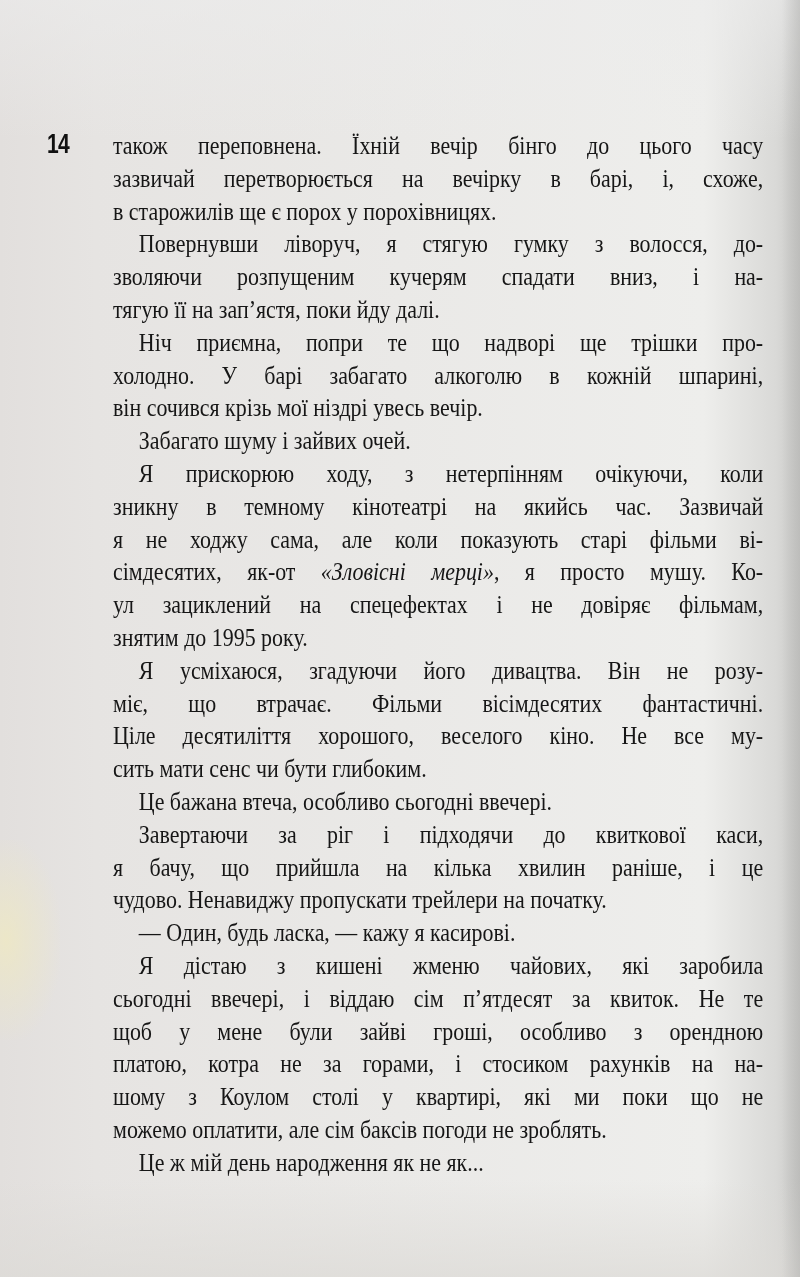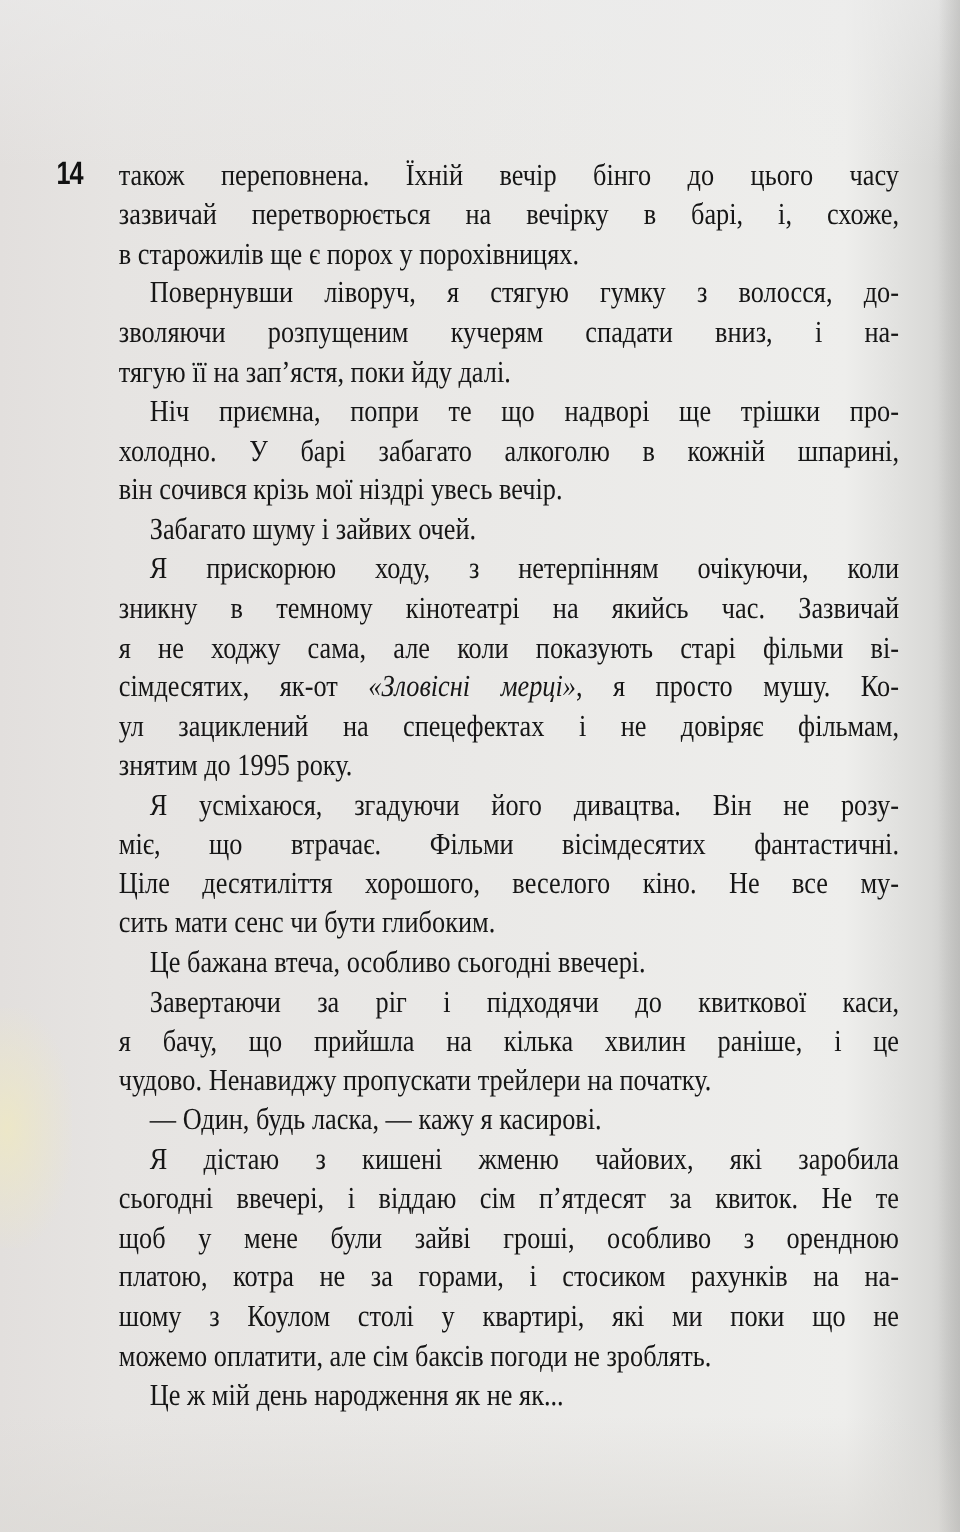--- a/index.html
+++ b/index.html
@@ -42,21 +42,21 @@
       font-family: "Liberation Sans", "DejaVu Sans", sans-serif;
       font-weight: bold;
       font-size: 27px;
       letter-spacing: -1px;
       transform: scaleX(0.78);
       transform-origin: left top;
       color: #111;
     }
     .text-block {
       position: absolute;
-      left: 99px;
+      left: 113px;
       top: 130px;
       width: 650px;
     }
     .line {
       height: 32.8px;
       line-height: 32.8px;
       font-size: 25.5px;
       white-space: nowrap;
       text-align: justify;
       text-align-last: justify;

